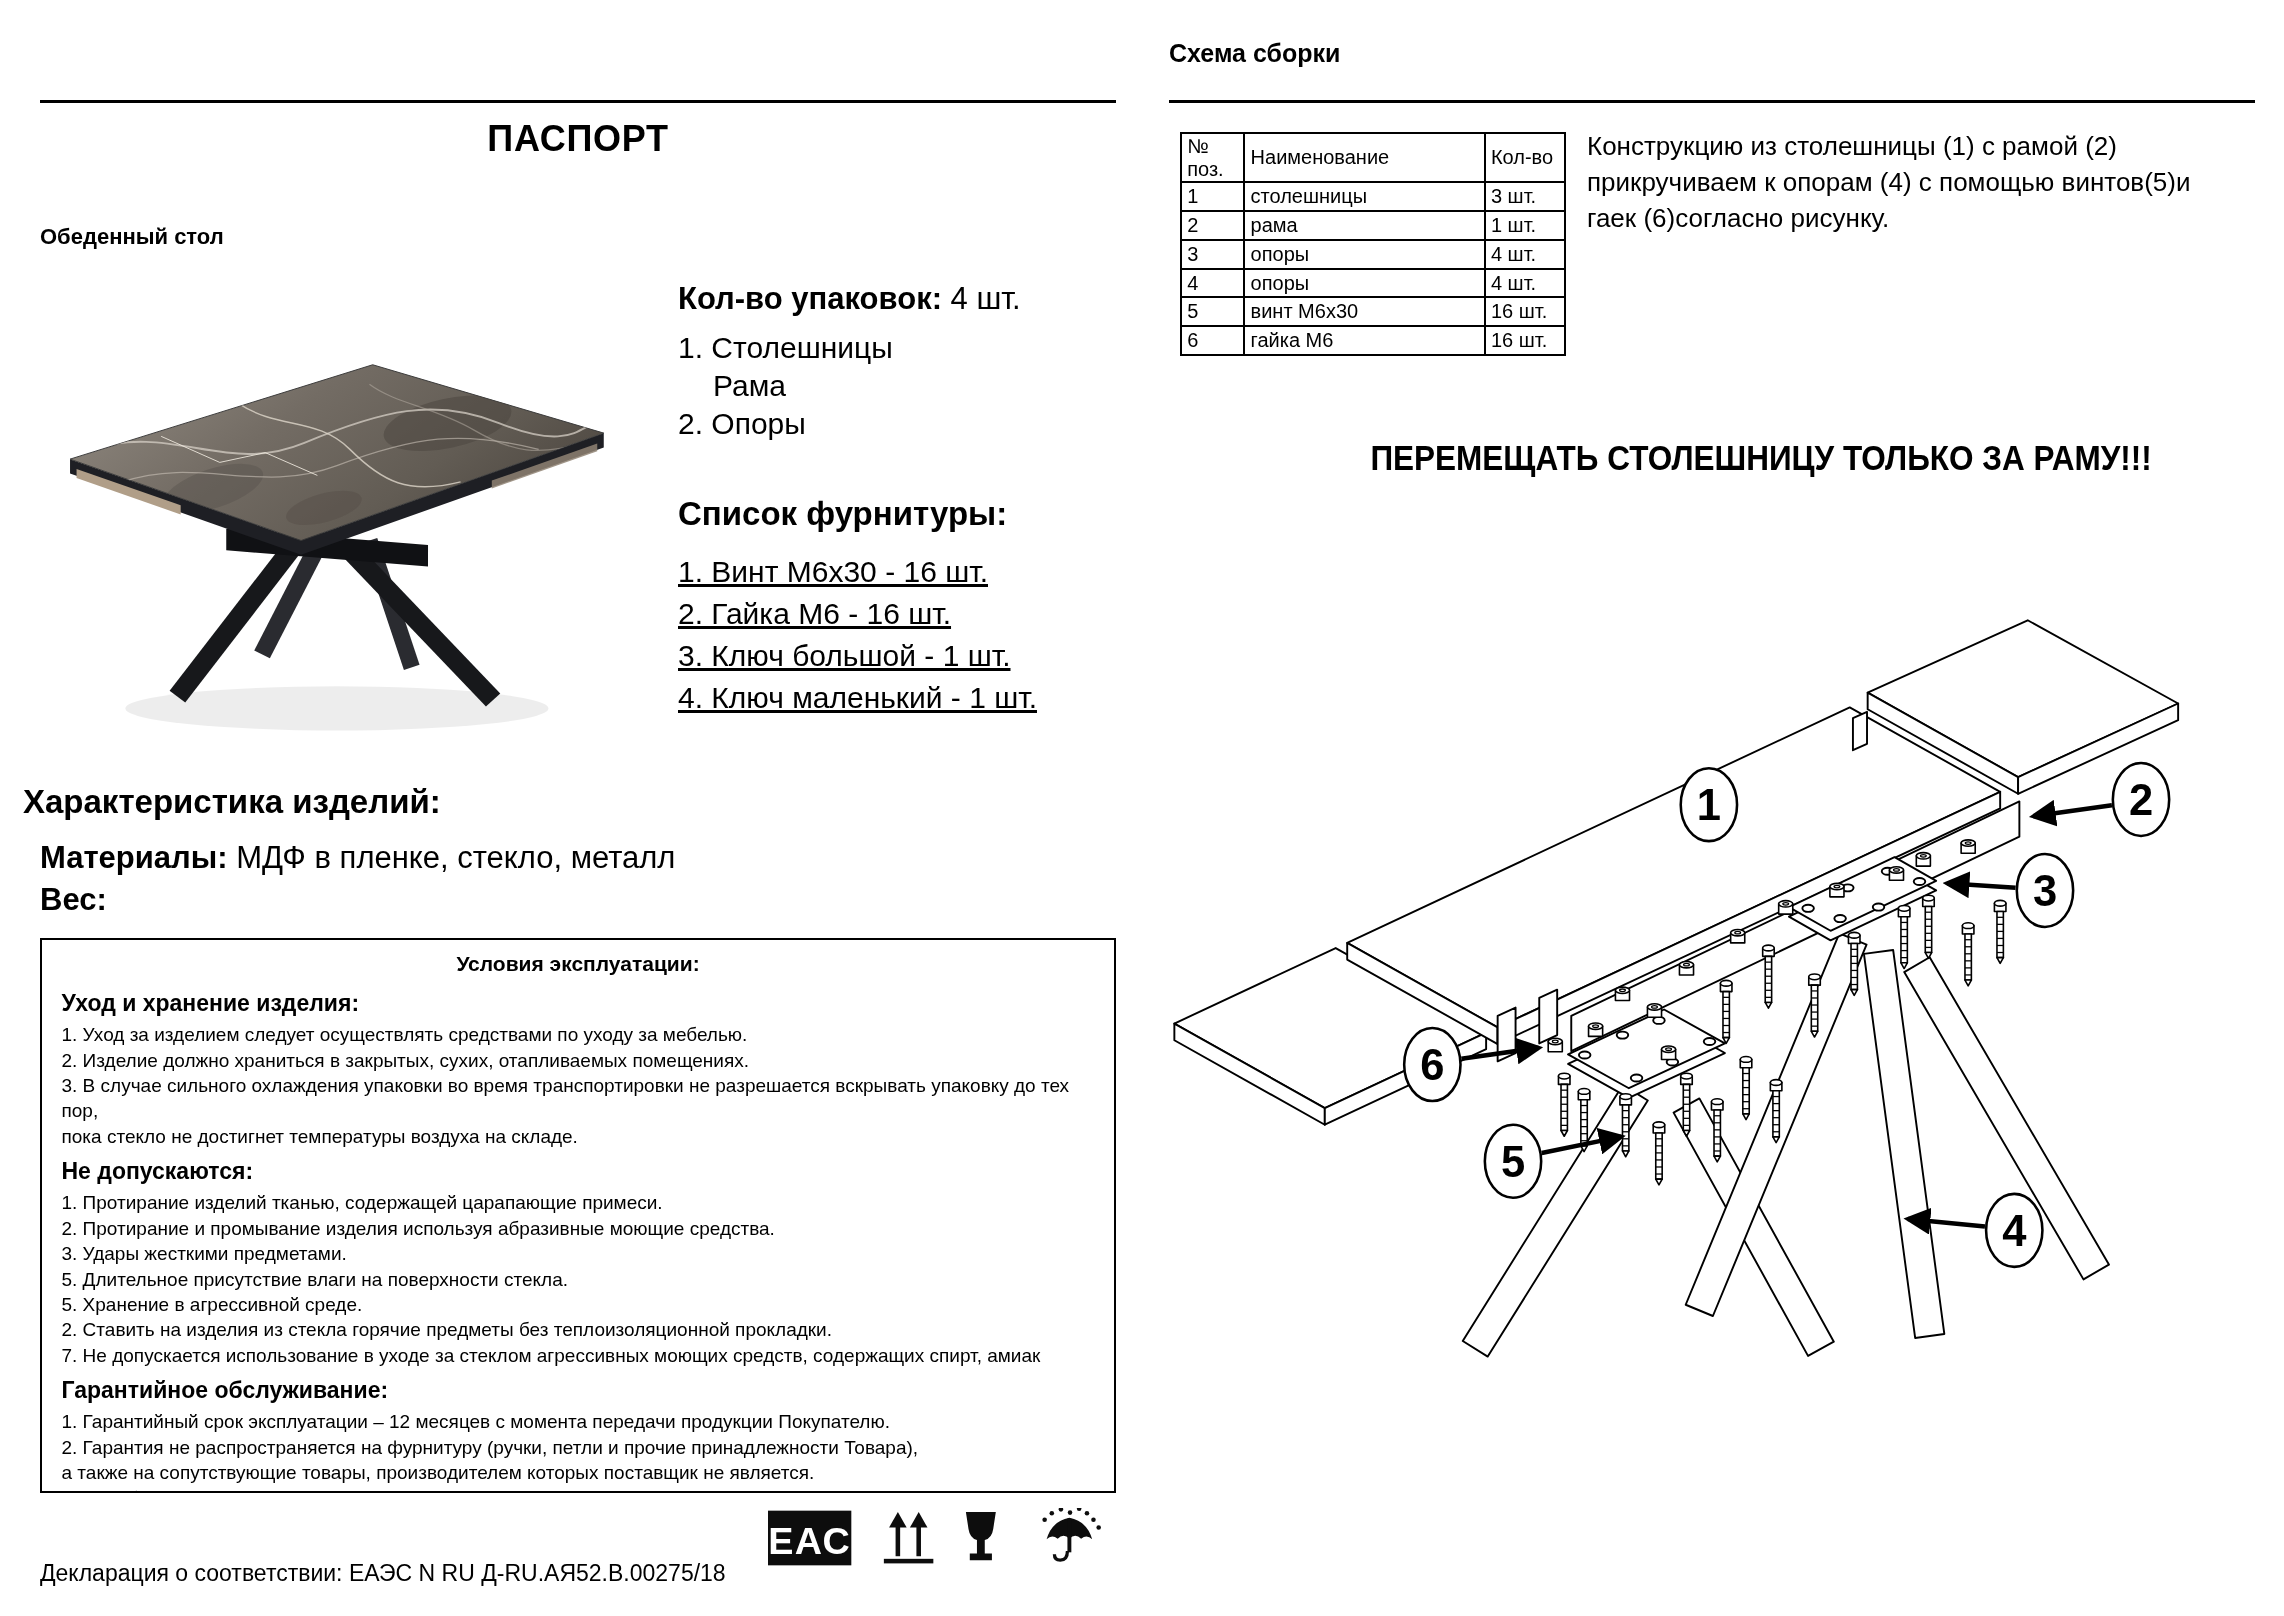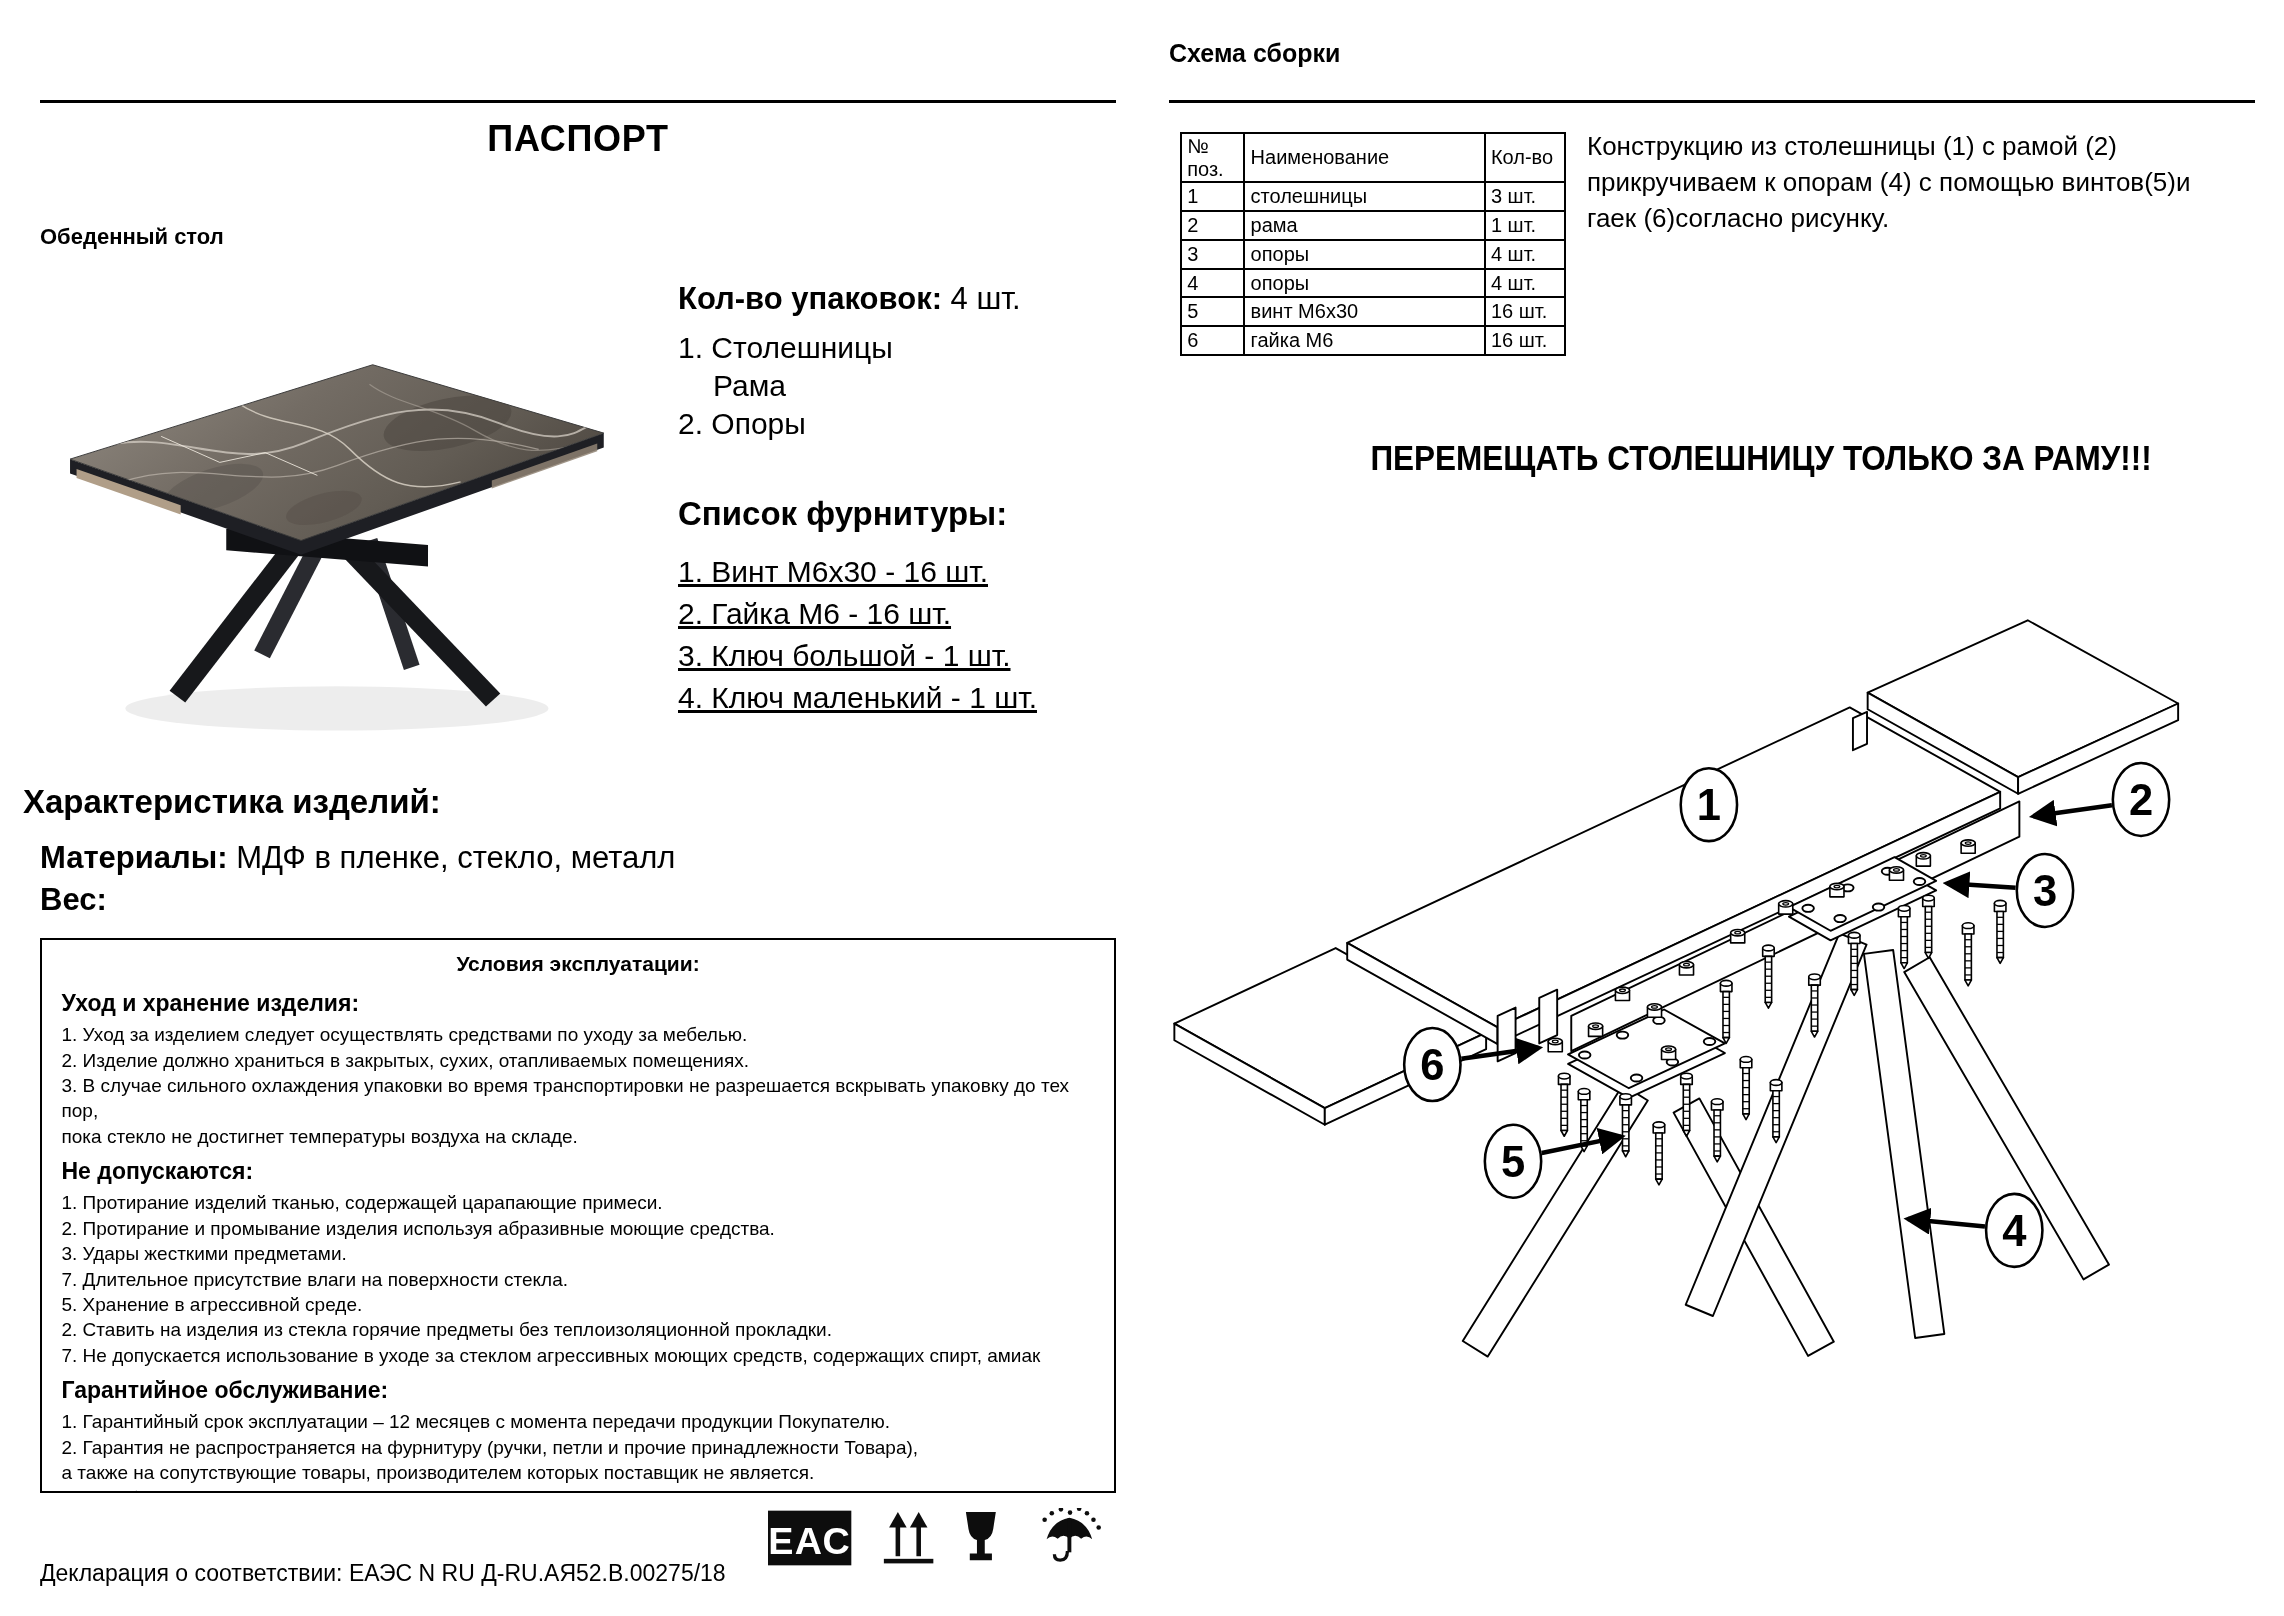--- a/index.html
+++ b/index.html
@@ -115,21 +115,21 @@
         <div class="cond-line">1. Уход за изделием следует осуществлять средствами по уходу за мебелью.</div>
         <div class="cond-line">2. Изделие должно храниться в закрытых, сухих, отапливаемых помещениях.</div>
         <div class="cond-line">3. В случае сильного охлаждения упаковки во время транспортировки не разрешается вскрывать упаковку до тех пор,</div>
         <div class="cond-line">пока стекло не достигнет температуры воздуха на складе.</div>
       </div>
       <div class="cond-section">
         <div class="cond-heading">Не допускаются:</div>
         <div class="cond-line">1. Протирание изделий тканью, содержащей царапающие примеси.</div>
         <div class="cond-line">2. Протирание и промывание изделия используя абразивные моющие средства.</div>
         <div class="cond-line">3. Удары жесткими предметами.</div>
-        <div class="cond-line">7. Длительное присутствие влаги на поверхности стекла.</div>
+        <div class="cond-line">5. Длительное присутствие влаги на поверхности стекла.</div>
         <div class="cond-line">5. Хранение в агрессивной среде.</div>
         <div class="cond-line">2. Ставить на изделия из стекла горячие предметы без теплоизоляционной прокладки.</div>
         <div class="cond-line">7. Не допускается использование в уходе за стеклом агрессивных моющих средств, содержащих спирт, амиак</div>
       </div>
       <div class="cond-section">
         <div class="cond-heading">Гарантийное обслуживание:</div>
         <div class="cond-line">1. Гарантийный срок эксплуатации  – 12 месяцев с момента передачи продукции Покупателю.</div>
         <div class="cond-line">2. Гарантия не распространяется на фурнитуру (ручки, петли и прочие принадлежности Товара),</div>
         <div class="cond-line">а также на сопутствующие товары, производителем которых поставщик не является.</div>
         <div class="cond-line">3. Несоблюдение условий и рекомендаций,  предусмотренных данными Правилами Эксплуатации,</div>

